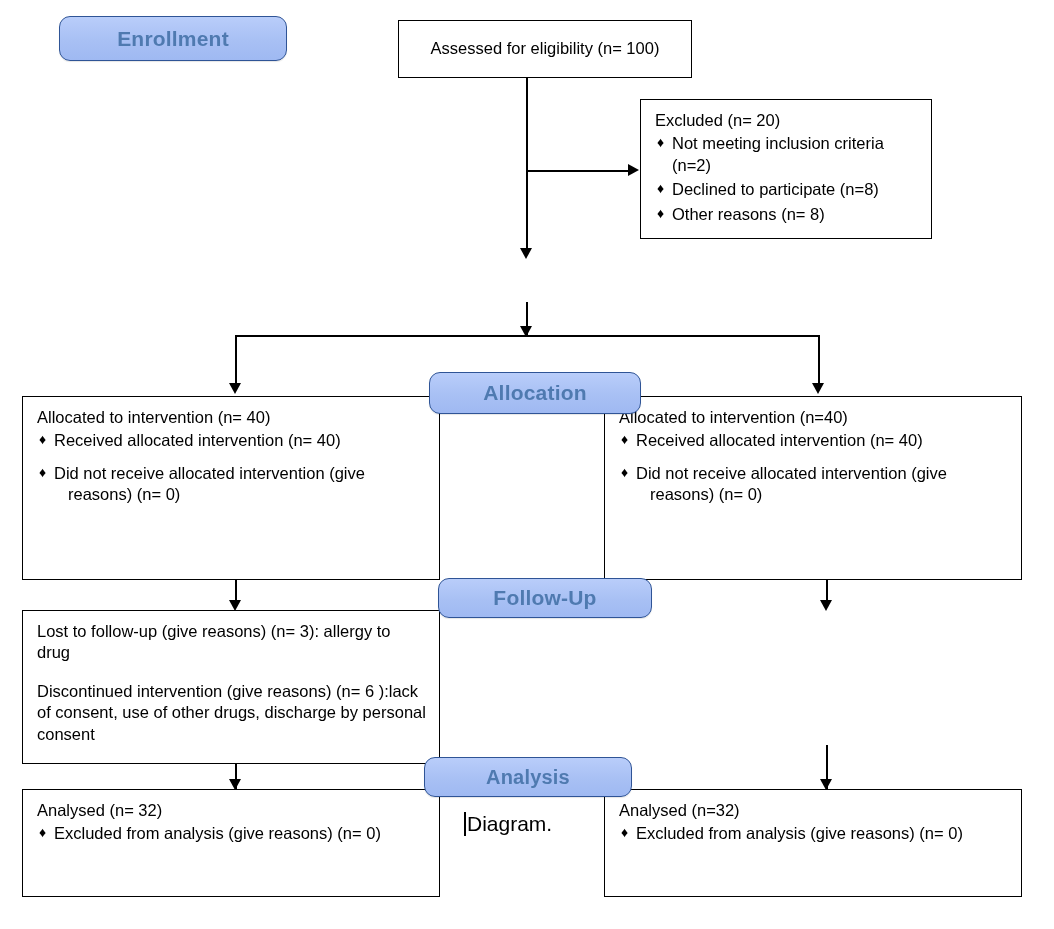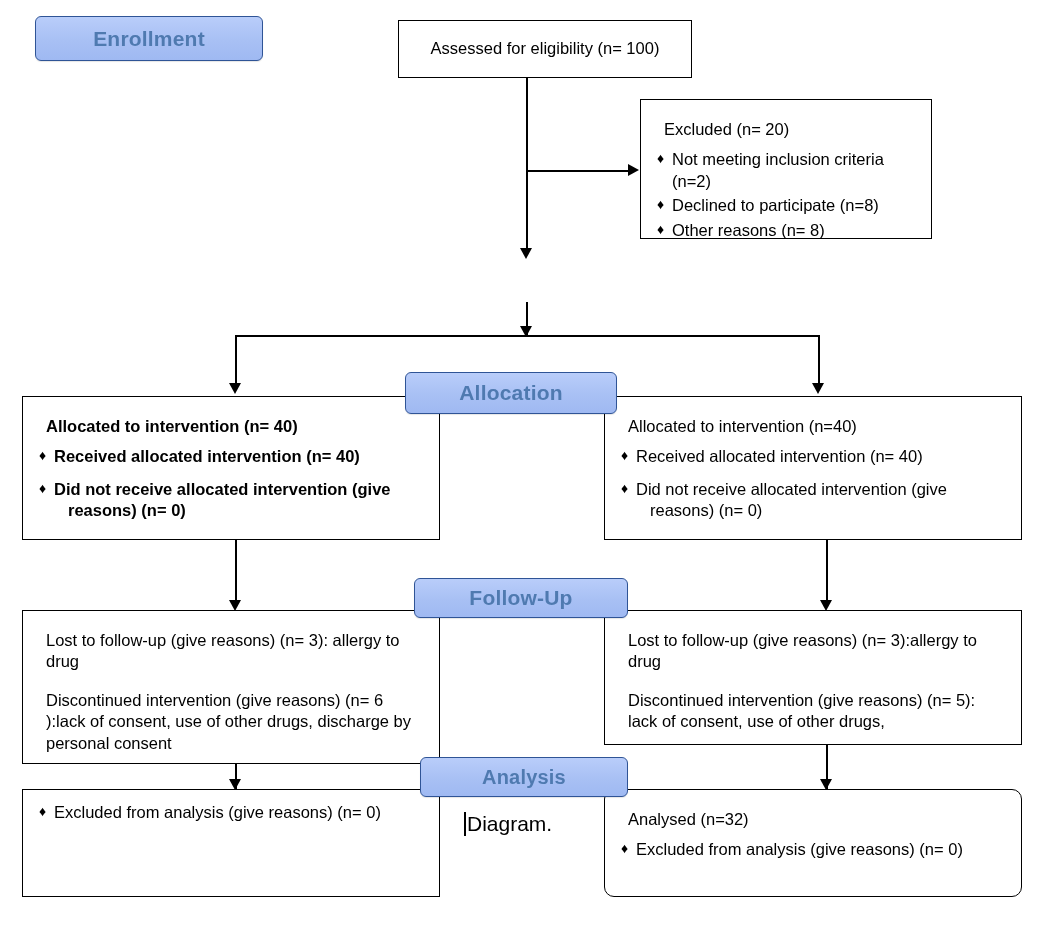--- a/index.html
+++ b/index.html
@@ -35,21 +35,21 @@
     padding: 10px 12px 8px 14px;
   }
   .node.center .inner {
     padding: 0;
     height: 100%;
     display: flex;
     align-items: center;
     justify-content: center;
   }
   .node p {
-    margin: 9px;
+    margin: 0;
   }
   .node p.gap {
     margin-top: 17px;
   }
 
   
   ul.bullets {
     list-style: none;
     margin: 2px 0 0 0;
     padding: 0;
@@ -73,31 +73,32 @@
   .hang {
     display: block;
     padding-left: 14px;
   }
 
   
   .badge {
     position: absolute;
     box-sizing: border-box;
     border: 1.4px solid #2F5496;
-    border-radius: 6px;
+    border-radius: 11px;
     background: linear-gradient(to bottom, #B9CDFA 0%, #A8C0F4 55%, #9FB9F2 100%);
     color: #4F7AB0;
     font-size: 21px;
     font-weight: 700;
     display: flex;
     align-items: center;
     justify-content: center;
     letter-spacing: 0.2px;
     z-index: 8;
     box-shadow: 0 1px 1px rgba(0,0,0,0.10);
+    margin-left: 24px;
   }
   .badge.small { font-size: 20px; }
 
   
   .ln {
     position: absolute;
     background: #000000;
     z-index: 2;
   }
   .ln.v { width: 1.7px; }
@@ -148,21 +149,21 @@
   </div>
 
   <div class="badge" style="left:405px; top:372px; width:212px; height:42px;">
     <span>Allocation</span>
   </div>
 
   <div class="badge" style="left:414px; top:578px; width:214px; height:40px;">
     <span>Follow-Up</span>
   </div>
 
-  <div class="badge small" style="left:420px; top:757px; width:208px; height:40px;">
+  <div class="badge small" style="left:400px; top:757px; width:208px; height:40px;">
     <span>Analysis</span>
   </div>
 
   <div class="ln v" style="left:526px; top:78px; height:172px;"></div>
   <div class="arrowhead down" style="left:520px; top:248px;"></div>
 
   <div class="ln h" style="left:526px; top:170px; width:106px;"></div>
   <div class="arrowhead right" style="left:628px; top:164px;"></div>
 
   <div class="ln v" style="left:526px; top:302px; height:34px;"></div>
@@ -198,63 +199,58 @@
       <p>Excluded (n= 20)</p>
       <ul class="bullets">
         <li><span class="bul">♦</span><span>Not meeting inclusion criteria (n=2)</span></li>
         <li><span class="bul">♦</span><span>Declined to participate (n=8)</span></li>
         <li><span class="bul">♦</span><span>Other reasons (n= 8)</span></li>
       </ul>
     </div>
   </div>
 
 
-  <div class="node" style="left:22px; top:396px; width:418px; height:144px;font-weight:bold;">
+  <div class="node" style="left:22px; top:396px; width:418px; height:184px;">
     <div class="inner">
       <p>Allocated to intervention (n= 40)</p>
       <ul class="bullets">
         <li><span class="bul">♦</span><span>Received allocated intervention (n= 40)</span></li>
         <li class="spaced"><span class="bul">♦</span><span>Did not receive allocated intervention (give</span><span class="hang">reasons) (n= 0)</span></li>
       </ul>
     </div>
   </div>
 
-  <div class="node" style="left:604px; top:396px; width:418px; height:144px;">
+  <div class="node" style="left:604px; top:396px; width:418px; height:184px;">
     <div class="inner">
       <p>Allocated to intervention (n=40)</p>
       <ul class="bullets">
         <li><span class="bul">♦</span><span>Received allocated intervention (n= 40)</span></li>
         <li class="spaced"><span class="bul">♦</span><span>Did not receive allocated intervention (give</span><span class="hang">reasons) (n= 0)</span></li>
       </ul>
     </div>
   </div>
 
   <div class="node" style="left:22px; top:610px; width:418px; height:154px;">
     <div class="inner">
       <p>Lost to follow-up (give reasons) (n= 3): allergy to drug</p>
       <p class="gap">Discontinued intervention (give reasons) (n= 6 ):lack of consent, use of other drugs, discharge by personal consent</p>
     </div>
   </div>
 
-  <div class="node" style="left:604px; top:610px; width:418px; height:135px;">
-    <div class="inner">
-      <p>Lost to follow-up (give reasons) (n= 3):allergy to drug</p>
-      <p class="gap">Discontinued intervention (give reasons) (n= 5): lack of consent, use of other drugs,</p>
-    </div>
-  </div>
 
   <div class="node" style="left:22px; top:789px; width:418px; height:108px;">
     <div class="inner">
+      <p>Analysed (n= 32)</p>
       <ul class="bullets">
         <li><span class="bul">♦</span><span>Excluded from analysis (give reasons) (n= 0)</span></li>
       </ul>
     </div>
   </div>
 
-  <div class="node" style="left:604px; top:789px; width:418px; height:108px;border-radius:10px;">
+  <div class="node" style="left:604px; top:789px; width:418px; height:108px;">
     <div class="inner">
       <p>Analysed (n=32)</p>
       <ul class="bullets">
         <li><span class="bul">♦</span><span>Excluded from analysis (give reasons) (n= 0)</span></li>
       </ul>
     </div>
   </div>
 
   <div class="caption" style="left:464px; top:812px;">
     <span class="caret"></span><span>Diagram.</span>

